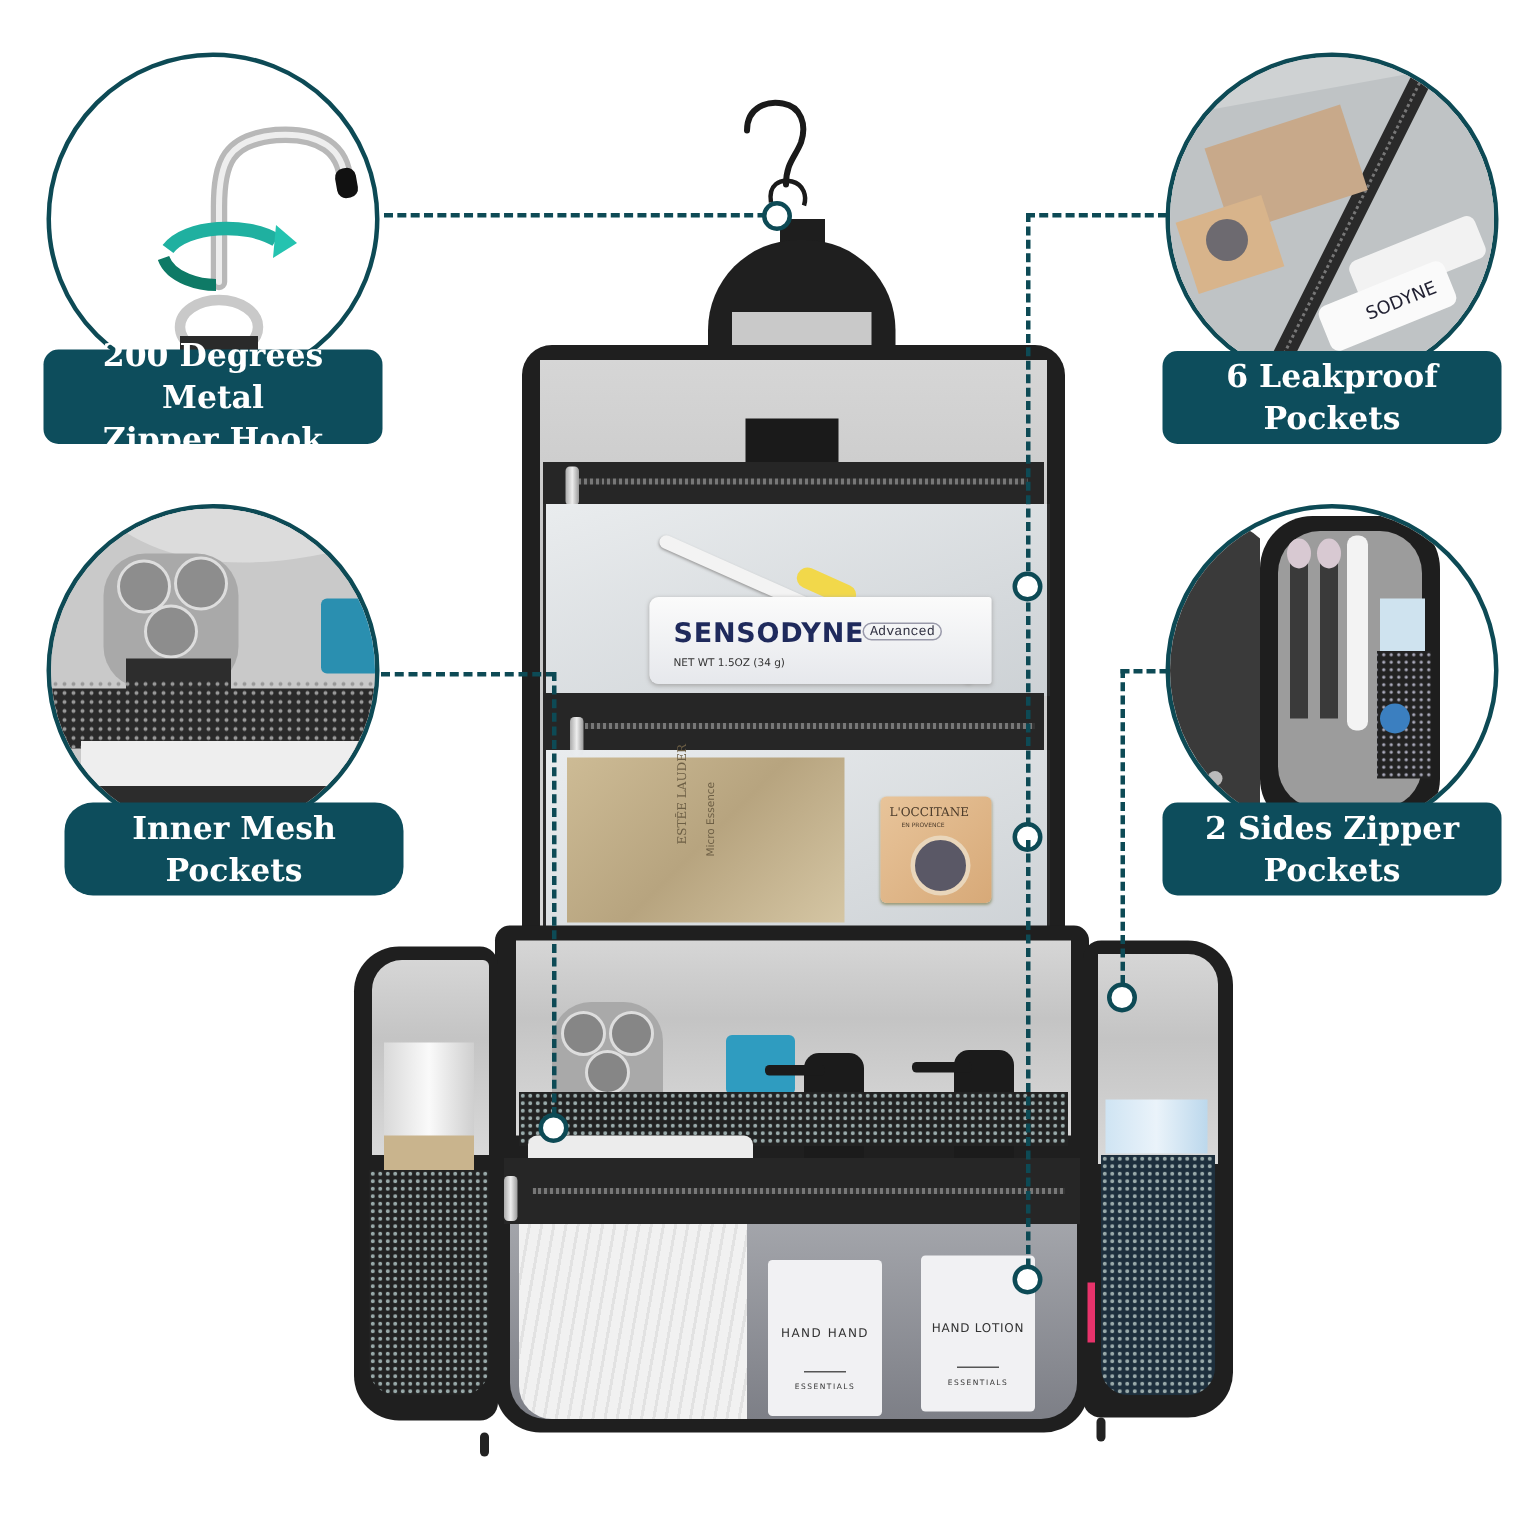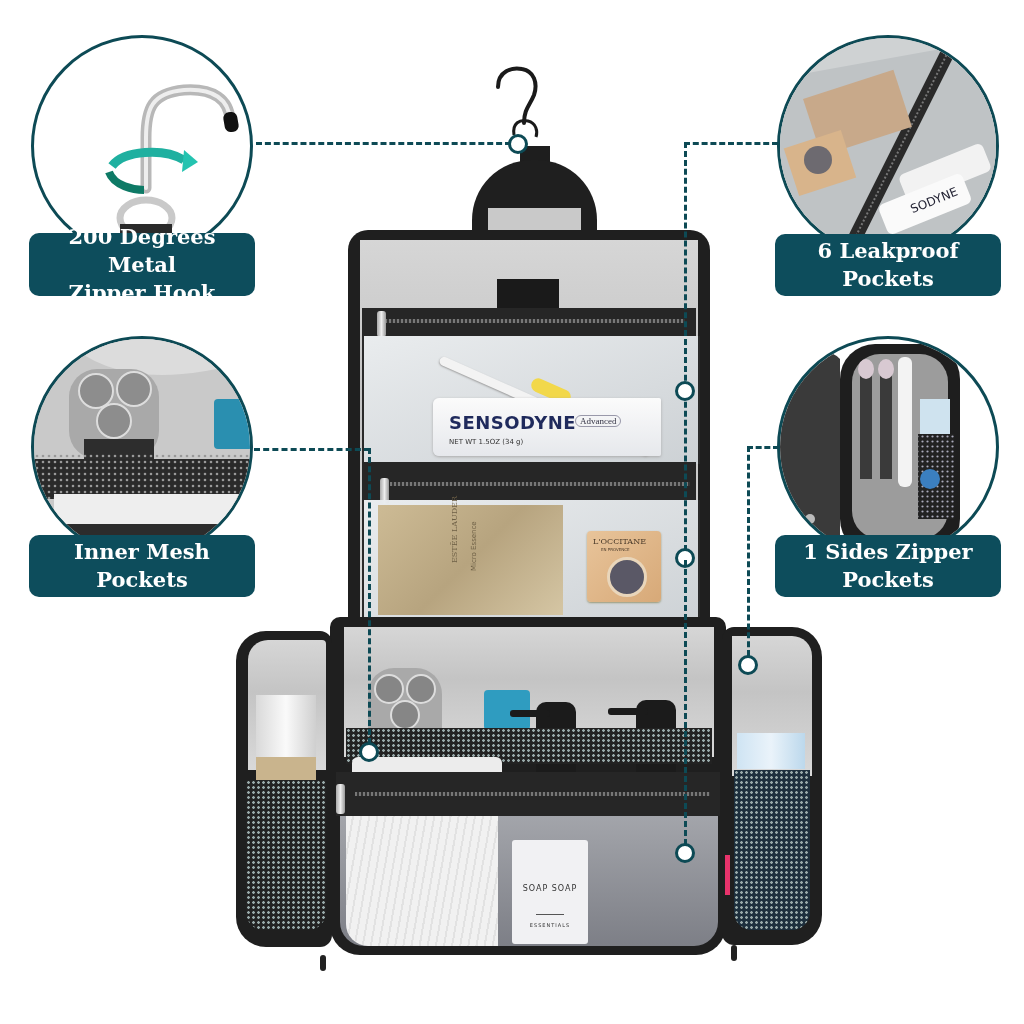--- a/index.html
+++ b/index.html
@@ -73,21 +73,21 @@
     <rect x="0" y="115" width="222" height="45" fill="url(#meshpat)"></rect>
     <defs>
         <pattern id="meshpat" width="6" height="6" patternUnits="userSpaceOnUse">
           <circle cx="3" cy="3" r="1.3" fill="#999"></circle>
         </pattern>
       </defs>
     <rect x="20" y="155" width="190" height="30" fill="#eeeeee"></rect>
     <rect x="0" y="185" width="222" height="40" fill="#2c2c2c"></rect>
   </svg>
 </div>
-<div class="label" style="left:29px;top:535px;width:226px;height:62px;">
+<div class="label" style="left:43px;top:535px;width:226px;height:62px;border-radius:19px;">
   <span>Inner Mesh</span>
   <span>Pockets</span>
 </div>
 
 <div class="callout-circle" style="left:777px;top:336px;width:222px;height:222px;background:#fff;">
   <svg width="222" height="222" viewBox="0 0 222 222">
     <path d="M0 30 Q40 0 60 20 L60 222 L0 222Z" fill="#3a3a3a"></path>
     <rect x="60" y="5" width="120" height="210" rx="35" fill="#1e1e1e"></rect>
     <rect x="72" y="15" width="96" height="185" rx="28" fill="#9c9c9c"></rect>
     <rect x="80" y="30" width="12" height="110" fill="#3a3a3a"></rect>
@@ -101,21 +101,21 @@
     <defs>
         <pattern id="meshpat2" width="5" height="5" patternUnits="userSpaceOnUse">
           <circle cx="2.5" cy="2.5" r="1.1" fill="#aab"></circle>
         </pattern>
       </defs>
     <circle cx="150" cy="140" r="10" fill="#3b7fc0"></circle>
     <circle cx="30" cy="180" r="5" fill="#bbb"></circle>
   </svg>
 </div>
 <div class="label" style="left:775px;top:535px;width:226px;height:62px;">
-  <span>1 Sides Zipper</span>
+  <span>2 Sides Zipper</span>
   <span>Pockets</span>
 </div>
 
 <div class="abs" style="left:0;top:0;width:1024px;height:1024px;">
 
   <svg class="abs" style="left:490px;top:65px;" width="70" height="90" viewBox="0 0 70 90">
     <path d="M8 22 C8 6 22 2 32 4 C44 6 48 18 44 30 C40 40 34 44 34 58" stroke="#1a1a1a" stroke-width="4" fill="none" stroke-linecap="round"></path>
     <path d="M24 70 C22 58 30 54 38 56 C46 58 48 66 46 72" stroke="#1a1a1a" stroke-width="3" fill="none"></path>
   </svg>
 
@@ -131,21 +131,21 @@
   <div class="zipper-teeth" style="left:385px;top:319px;width:300px;"></div>
   <div class="pull" style="left:377px;top:311px;"></div>
 
   <div class="clear-pocket" style="left:362px;top:336px;width:334px;height:128px;border-top:none;border-bottom:none;"></div>
 
   <div class="abs" style="left:440px;top:355px;width:230px;height:9px;background:#f3f3f3;border-radius:6px;transform:rotate(24deg);transform-origin:left center;box-shadow:0 1px 2px #999;"></div>
   <div class="abs" style="left:530px;top:384px;width:42px;height:14px;background:#f2d84a;border-radius:7px;transform:rotate(24deg);"></div>
 
   <div class="abs" style="left:433px;top:398px;width:228px;height:58px;background:linear-gradient(180deg,#fbfbfb,#e6e8ec);border-radius:6px 2px 2px 6px;box-shadow:0 1px 3px #aaa;">
     <div class="txt" style="left:16px;top:14px;font-family:'DejaVu Sans',sans-serif;font-size:18px;font-weight:bold;color:#1f2a5c;letter-spacing:0.5px;">SENSODYNE</div>
-    <div class="txt" style="left:142px;top:17px;font-family:Liberation Serif, serif;font-size:9px;color:#334;border:1px solid #99a;border-radius:8px;padding:0 4px;">Advanced</div>
+    <div class="txt" style="left:142px;top:17px;font-family:Liberation Mono, monospace;font-size:9px;color:#334;border:1px solid #99a;border-radius:8px;padding:0 4px;">Advanced</div>
     <div class="txt" style="left:16px;top:40px;font-family:'DejaVu Sans',sans-serif;font-size:7px;color:#333;">NET WT 1.5OZ (34 g)</div>
   </div>
 
   <div class="zipper-band" style="left:362px;top:462px;width:334px;height:38px;"></div>
   <div class="zipper-teeth" style="left:390px;top:482px;width:300px;"></div>
   <div class="pull" style="left:380px;top:478px;"></div>
 
   <div class="clear-pocket" style="left:362px;top:500px;width:334px;height:118px;border-top:none;"></div>
 
   <div class="abs" style="left:378px;top:505px;width:185px;height:110px;background:linear-gradient(135deg,#cdbb95,#b7a47f 50%,#d5c6a4);">
@@ -180,21 +180,26 @@
   <div class="abs" style="left:352px;top:757px;width:150px;height:22px;background:#ececec;border-radius:6px;"></div>
 
   <div class="zipper-band" style="left:336px;top:772px;width:384px;height:44px;"></div>
   <div class="zipper-teeth" style="left:355px;top:792px;width:355px;"></div>
   <div class="pull" style="left:336px;top:784px;height:30px;"></div>
 
   <div class="clear-pocket" style="left:340px;top:816px;width:378px;height:130px;background:linear-gradient(180deg,rgba(170,172,178,.95),rgba(130,132,140,.95));border:none;border-radius:0 0 24px 24px;"></div>
   <div class="abs" style="left:346px;top:816px;width:152px;height:130px;background:repeating-linear-gradient(100deg,#f1f1f1 0 6px,#e2e2e2 6px 8px);border-radius:0 0 0 22px;"></div>
 
   <div class="abs" style="left:512px;top:840px;width:76px;height:104px;background:#f1f1f3;border-radius:3px;">
-    <div class="txt" style="left:0;width:76px;text-align:center;top:44px;font-family:'DejaVu Sans',sans-serif;font-size:8px;letter-spacing:1px;color:#333;">SOAP SOAP</div>
+    <div class="txt" style="left:0;width:76px;text-align:center;top:44px;font-family:'DejaVu Sans',sans-serif;font-size:8px;letter-spacing:1px;color:#333;">HAND HAND</div>
+    <div class="abs" style="left:24px;top:74px;width:28px;height:1px;background:#555;"></div>
+    <div class="txt" style="left:0;width:76px;text-align:center;top:82px;font-family:'DejaVu Sans',sans-serif;font-size:5px;letter-spacing:1px;color:#333;">ESSENTIALS</div>
+  </div>
+  <div class="abs" style="left:614px;top:837px;width:76px;height:104px;background:#f1f1f3;border-radius:3px;">
+    <div class="txt" style="left:0;width:76px;text-align:center;top:44px;font-family:'DejaVu Sans',sans-serif;font-size:8px;letter-spacing:0.5px;color:#333;">HAND LOTION</div>
     <div class="abs" style="left:24px;top:74px;width:28px;height:1px;background:#555;"></div>
     <div class="txt" style="left:0;width:76px;text-align:center;top:82px;font-family:'DejaVu Sans',sans-serif;font-size:5px;letter-spacing:1px;color:#333;">ESSENTIALS</div>
   </div>
 
   <div class="pull" style="left:320px;top:955px;width:6px;height:16px;background:#222;"></div>
   <div class="pull" style="left:731px;top:945px;width:6px;height:16px;background:#222;"></div>
 
   <div class="bag-frame" style="left:236px;top:631px;width:96px;height:316px;border-radius:30px 12px 12px 30px;"></div>
   <div class="lining" style="left:248px;top:640px;width:78px;height:130px;border-radius:20px 4px 0 0;"></div>
   <div class="abs" style="left:256px;top:695px;width:60px;height:65px;background:linear-gradient(90deg,#d9d9d9,#fafafa,#cfcfcf);"></div>

